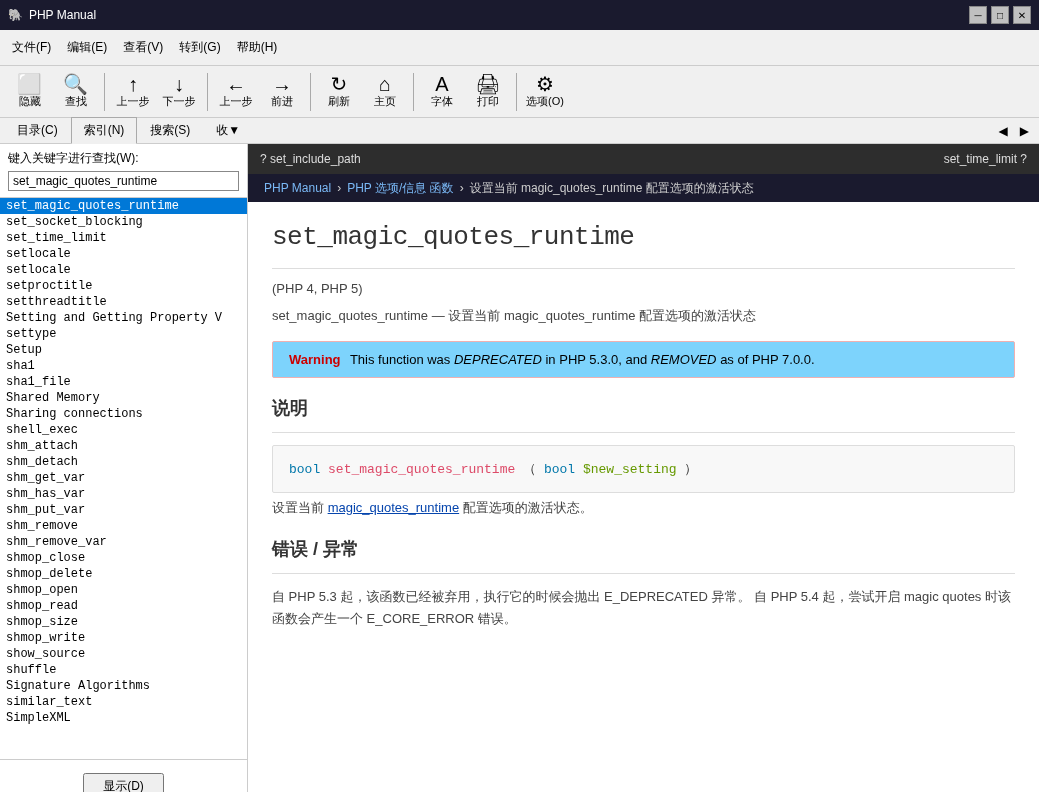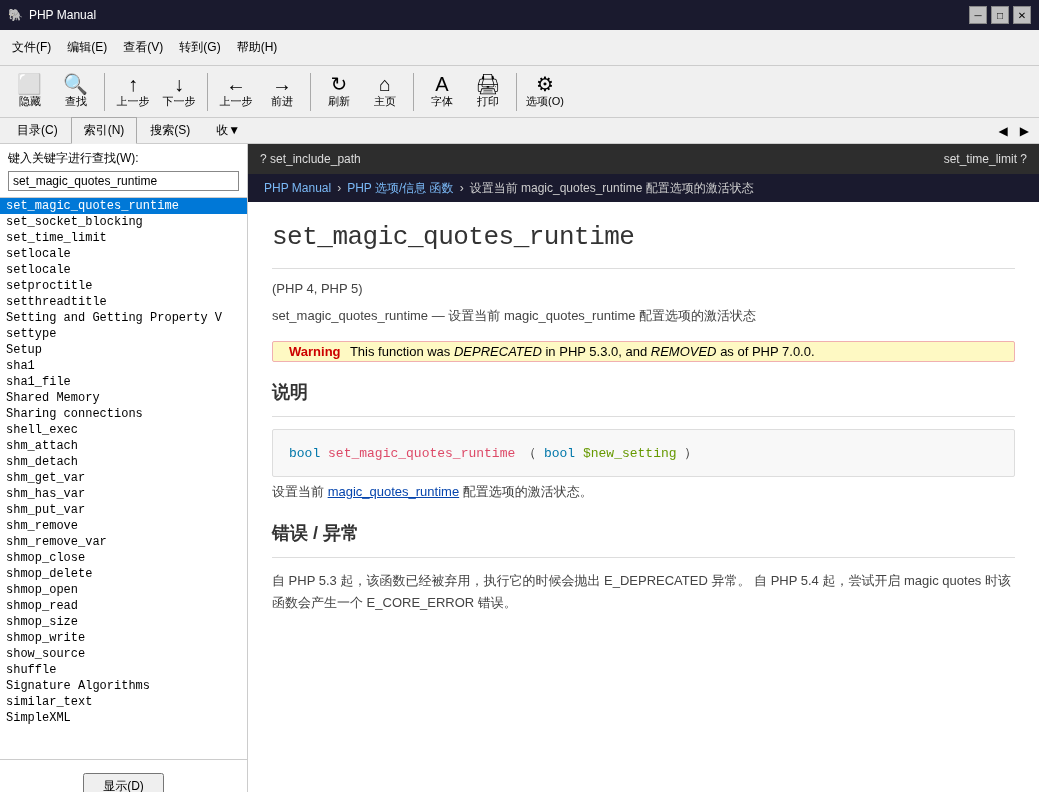--- a/index.html
+++ b/index.html
@@ -56,21 +56,21 @@
     #breadcrumb span { color: #ccc; }
 
     
     #content-body { flex: 1; overflow-y: auto; background: #fff; padding: 20px 24px; font-family: 'Microsoft YaHei', sans-serif; }
 
     .func-title { font-size: 26px; font-weight: normal; color: #333; margin-bottom: 16px; font-family: 'Courier New', monospace; letter-spacing: -0.5px; }
     .section-divider { border: none; border-top: 1px solid #ddd; margin: 12px 0; }
     .php-version { font-size: 13px; color: #444; margin-bottom: 10px; }
     .func-description { font-size: 13px; color: #444; margin-bottom: 14px; line-height: 1.6; }
 
-    .warning-box { background: #fef9c3; border: 1px solid #f0b0b0; padding: 2px 16px; margin-bottom: 18px; border-radius: 2px; font-size: 13px; }
+    .warning-box { background: #7dd3fc; border: 1px solid #f0b0b0; padding: 10px 16px; margin-bottom: 18px; border-radius: 2px; font-size: 13px; }
     .warning-box .warn-label { font-weight: bold; color: #c00; margin-right: 6px; }
     .warning-box em { font-style: italic; }
 
     .section-title { font-size: 18px; color: #333; margin: 18px 0 10px 0; font-weight: bold; }
 
     .code-box { background: #f8f8f8; border: 1px solid #ddd; padding: 14px 16px; margin-bottom: 5px; border-radius: 2px; font-family: 'Courier New', monospace; font-size: 13px; color: #333; }
     .code-box .type { color: #0077aa; }
     .code-box .func-name { color: #dd4a68; }
     .code-box .param { color: #669900; }
 

